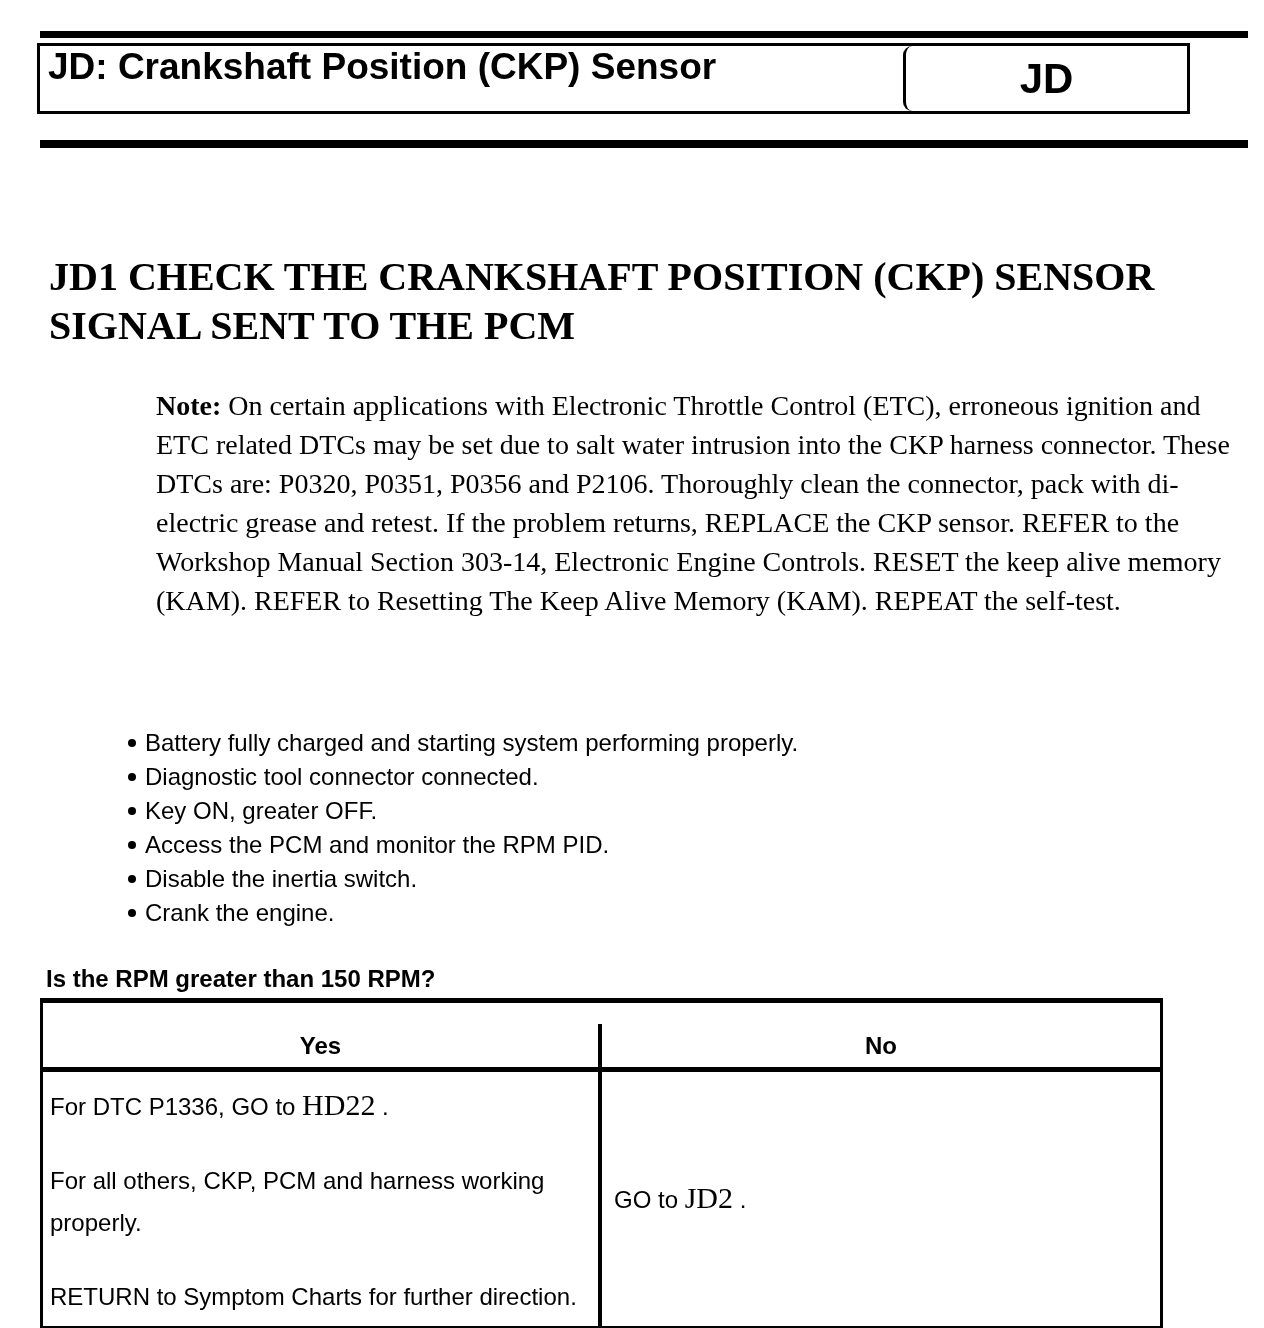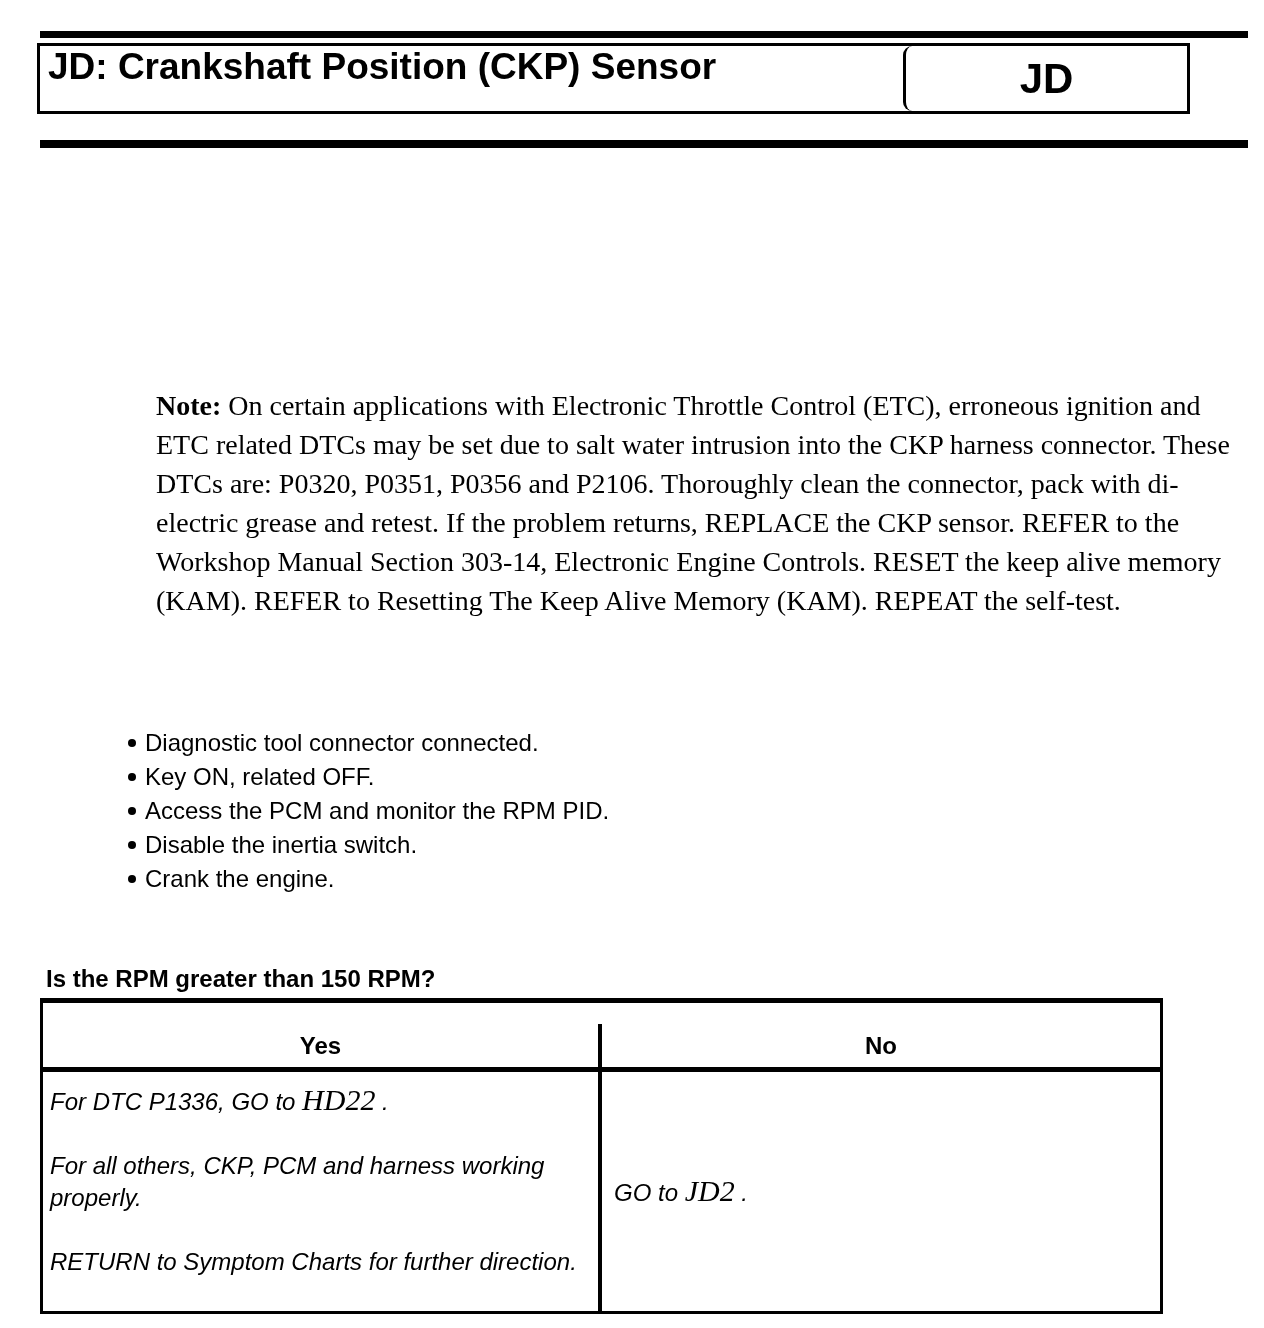--- a/index.html
+++ b/index.html
@@ -81,21 +81,21 @@
   .thead { display: flex; border-bottom: 5px solid #000000; margin-top: 21px; }
   .th {
     height: 43px;
     display: flex; align-items: center; justify-content: center;
     font-weight: bold; font-size: 24px;
     box-sizing: border-box;
   }
   .th.yes { width: 559px; border-right: 4px solid #000000; }
   .th.no  { flex: 1 1 auto; }
   .tbody { display: flex; min-height: 239px; }
-  .td { box-sizing: border-box; font-size: 24px; line-height: 32px; font-style: italic; }
+  .td { box-sizing: border-box; font-size: 24px; line-height: 42px; }
   .td.yes {
     width: 559px;
     border-right: 4px solid #000000;
     padding: 12px 14px 8px 7px;
   }
   .td.yes p { margin: 0 0 32px 0; }
   .td.yes p:last-child { margin-bottom: 0; }
   .td.no {
     flex: 1 1 auto;
     display: flex; align-items: center;
@@ -121,31 +121,39 @@
     <div class="header-title-cell">
       <span>JD: Crankshaft Position (CKP) Sensor</span>
     </div>
     <div class="header-code-cell">
       <span>JD</span>
     </div>
   </div>
 
   <div class="rule second"></div>
 
+  <h1 class="jd1-heading">
+    <span>JD1 CHECK THE CRANKSHAFT POSITION (CKP) SENSOR</span><br>
+    <span>SIGNAL SENT TO THE PCM</span>
+  </h1>
 
   <p class="note"><b>Note:</b><span> On certain applications with Electronic Throttle Control (ETC), erroneous ignition and ETC related DTCs may be set due to salt water intrusion into the CKP harness connector. These DTCs are: P0320, P0351, P0356 and P2106. Thoroughly clean the connector, pack with di-electric grease and retest. If the problem returns, REPLACE the CKP sensor. REFER to the Workshop Manual Section 303-14, Electronic Engine Controls. RESET the keep alive memory (KAM). REFER to Resetting The Keep Alive Memory (KAM). REPEAT the self-test.</span></p>
 
   <div class="bullets">
     <div class="bullet-item">
       <span class="dot"></span>
+      <span>Battery fully charged and starting system performing properly.</span>
+    </div>
+    <div class="bullet-item">
+      <span class="dot"></span>
       <span>Diagnostic tool connector connected.</span>
     </div>
     <div class="bullet-item">
       <span class="dot"></span>
-      <span>Key ON, related OFF.</span>
+      <span>Key ON, greater OFF.</span>
     </div>
     <div class="bullet-item">
       <span class="dot"></span>
       <span>Access the PCM and monitor the RPM PID.</span>
     </div>
     <div class="bullet-item">
       <span class="dot"></span>
       <span>Disable the inertia switch.</span>
     </div>
     <div class="bullet-item">

